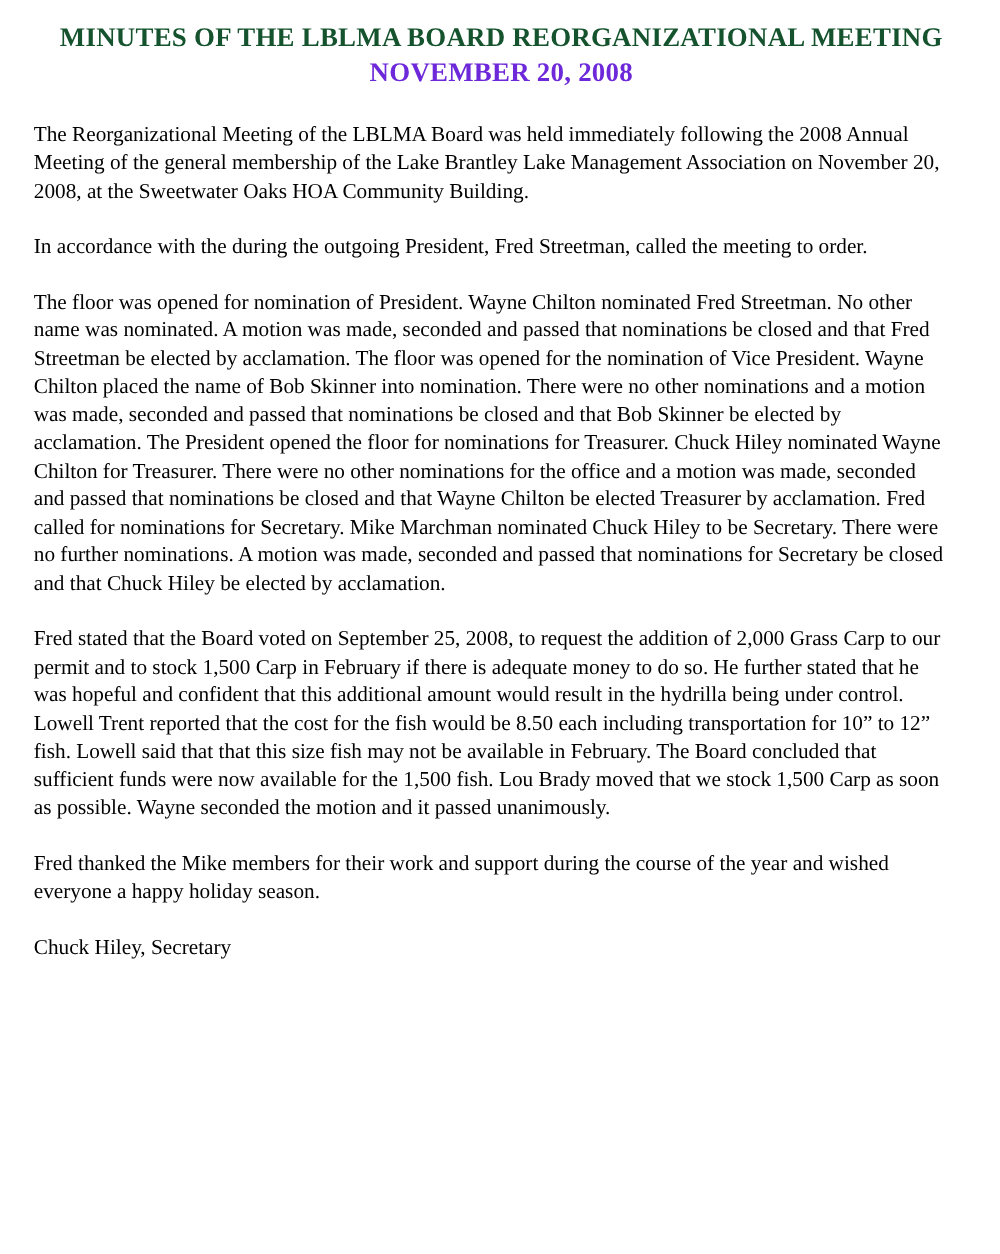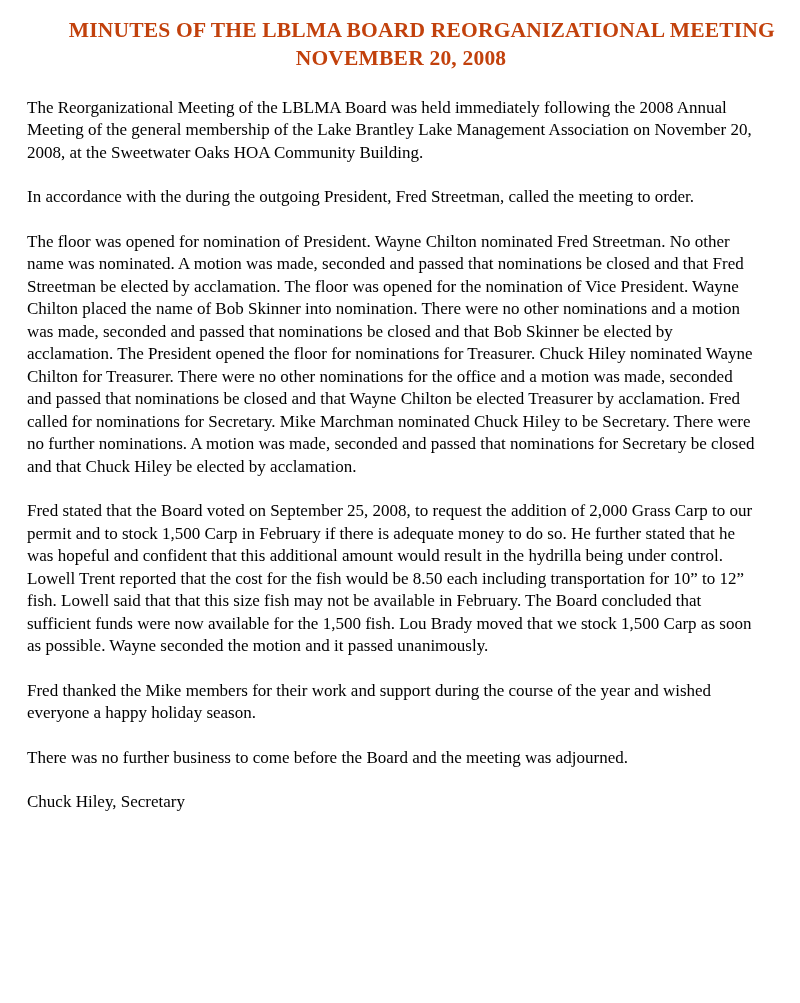--- a/index.html
+++ b/index.html
@@ -38,27 +38,26 @@
     margin: 0 16px 22px 0;
     text-align: left;
   }
 </style>
 </head>
 <body>
 
 <div class="page">
 
   <h1 class="doc-title" style="color: rgb(123, 21, 24);">
-    <span class="title-line" style="color: #c2410c; text-align: right;">MINUTES OF THE LBLMA BOARD REORGANIZATIONAL MEETING</span>
-    <span class="title-line" style="color: #c2410c;">NOVEMBER 20, 2008</span>
+    <span class="title-line" style="color: #14532d;">MINUTES OF THE LBLMA BOARD REORGANIZATIONAL MEETING</span>
+    <span class="title-line" style="color: #6d28d9;">NOVEMBER 20, 2008</span>
   </h1>
 
   <div class="doc-body">
     <p>The Reorganizational Meeting of the LBLMA Board was held immediately following the 2008 Annual Meeting of the general membership of the Lake Brantley Lake Management Association on November 20, 2008, at the Sweetwater Oaks HOA Community Building.</p>
     <p>In accordance with the during the outgoing President, Fred Streetman, called the meeting to order.</p>
     <p>The floor was opened for nomination of President. Wayne Chilton nominated Fred Streetman. No other name was nominated. A motion was made, seconded and passed that nominations be closed and that Fred Streetman be elected by acclamation. The floor was opened for the nomination of Vice President. Wayne Chilton placed the name of Bob Skinner into nomination. There were no other nominations and a motion was made, seconded and passed that nominations be closed and that Bob Skinner be elected by acclamation. The President opened the floor for nominations for Treasurer. Chuck Hiley nominated Wayne Chilton for Treasurer. There were no other nominations for the office and a motion was made, seconded and passed that nominations be closed and that Wayne Chilton be elected Treasurer by acclamation. Fred called for nominations for Secretary. Mike Marchman nominated Chuck Hiley to be Secretary. There were no further nominations.  A motion was made, seconded and passed that nominations for Secretary be closed and that Chuck Hiley be elected by acclamation.</p>
     <p>Fred stated that the Board voted on September 25, 2008, to request the addition of 2,000 Grass Carp to our permit and to stock 1,500 Carp in February if there is adequate money to do so. He further stated that he was hopeful and confident that this additional amount would result in the hydrilla being under control. Lowell Trent reported that the cost for the fish would be 8.50 each including transportation for 10” to 12” fish. Lowell said that that this size fish may not be available in February. The Board concluded that sufficient funds were now available for the 1,500 fish. Lou Brady moved that we stock 1,500 Carp as soon as possible. Wayne seconded the motion and it passed unanimously.</p>
     <p>Fred thanked the Mike members for their work and support during the course of the year and wished everyone a happy holiday season.</p>
-    <p>There was no further business to come before the Board and the meeting was adjourned.</p>
     <p>Chuck Hiley, Secretary</p>
   </div>
 
 </div>
 
 </body></html>

